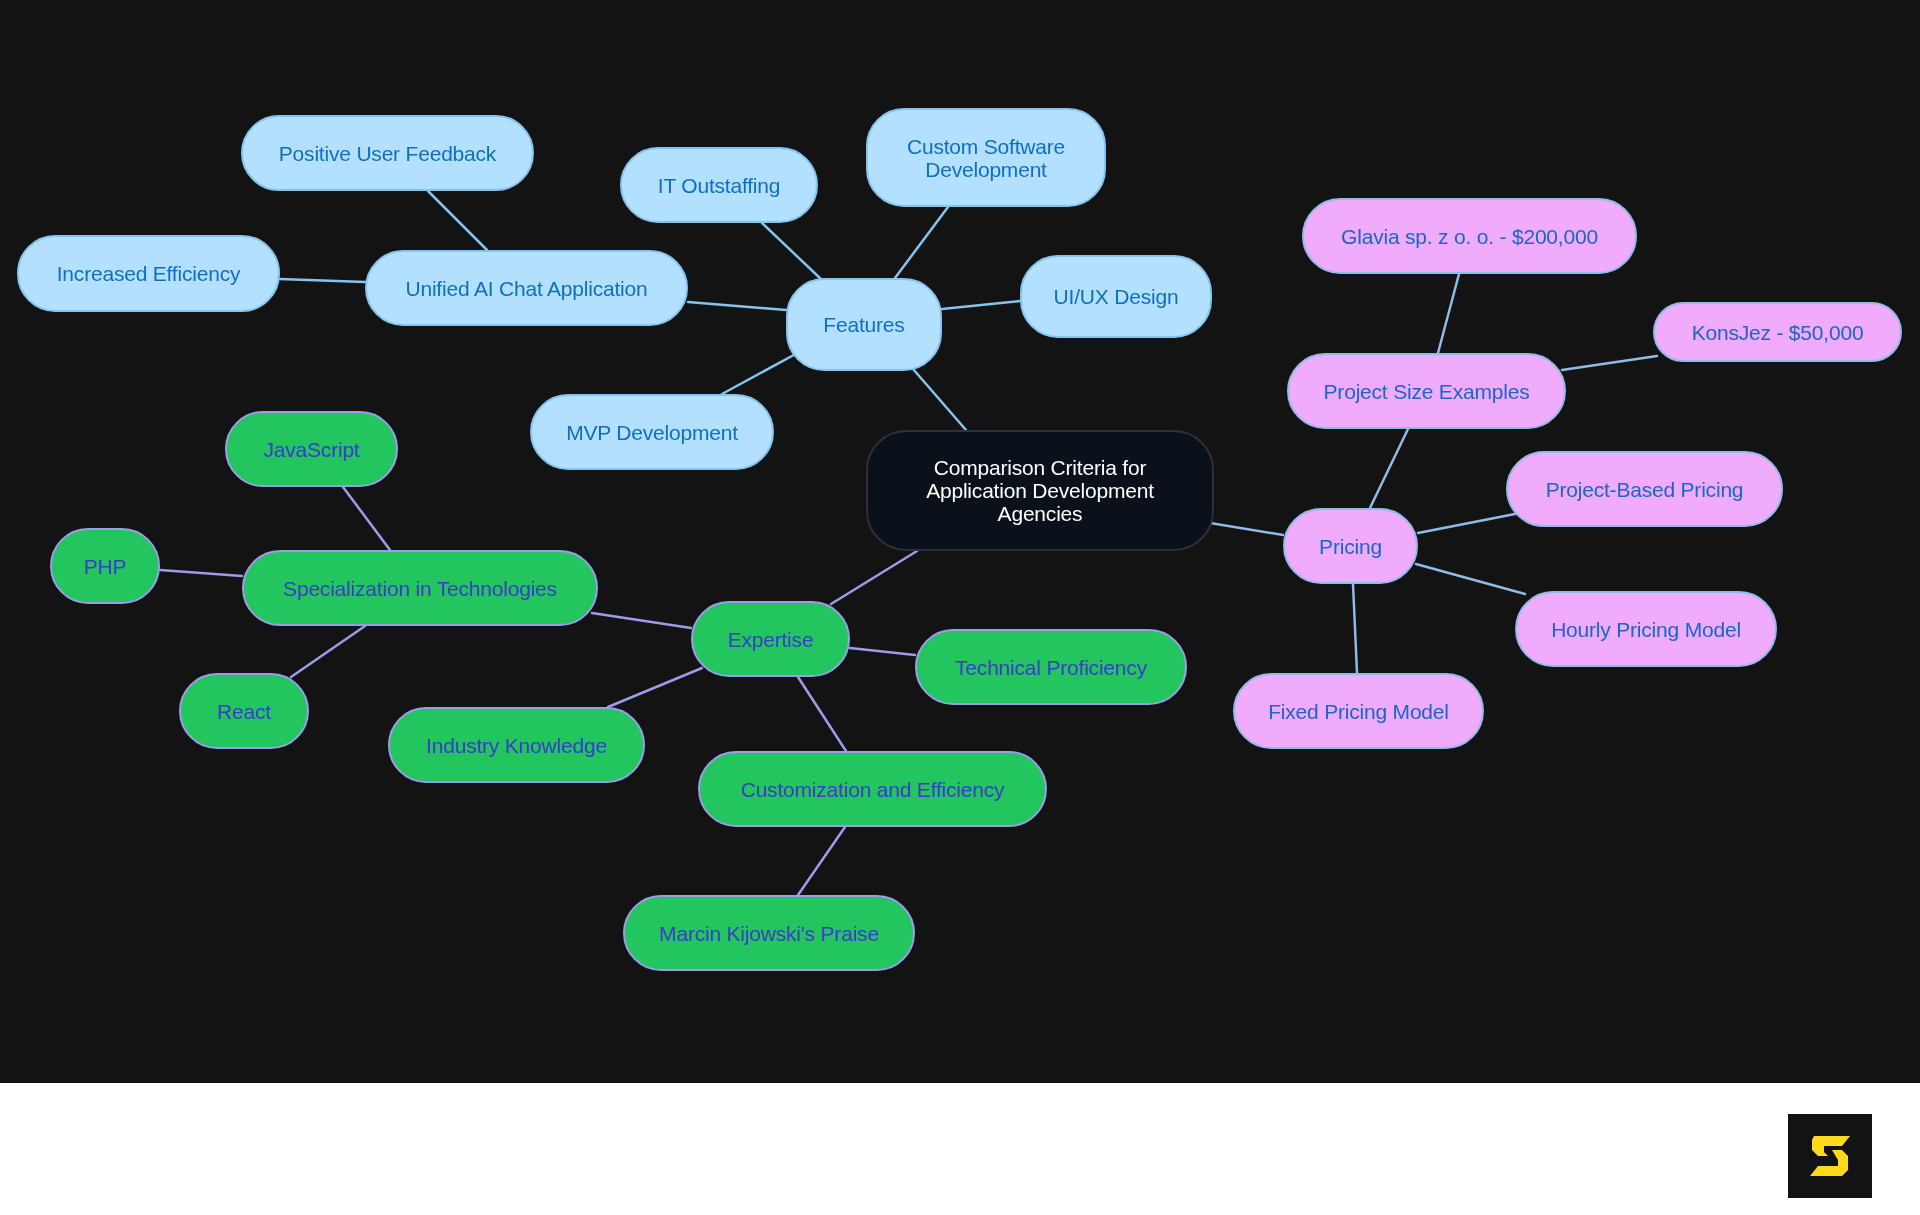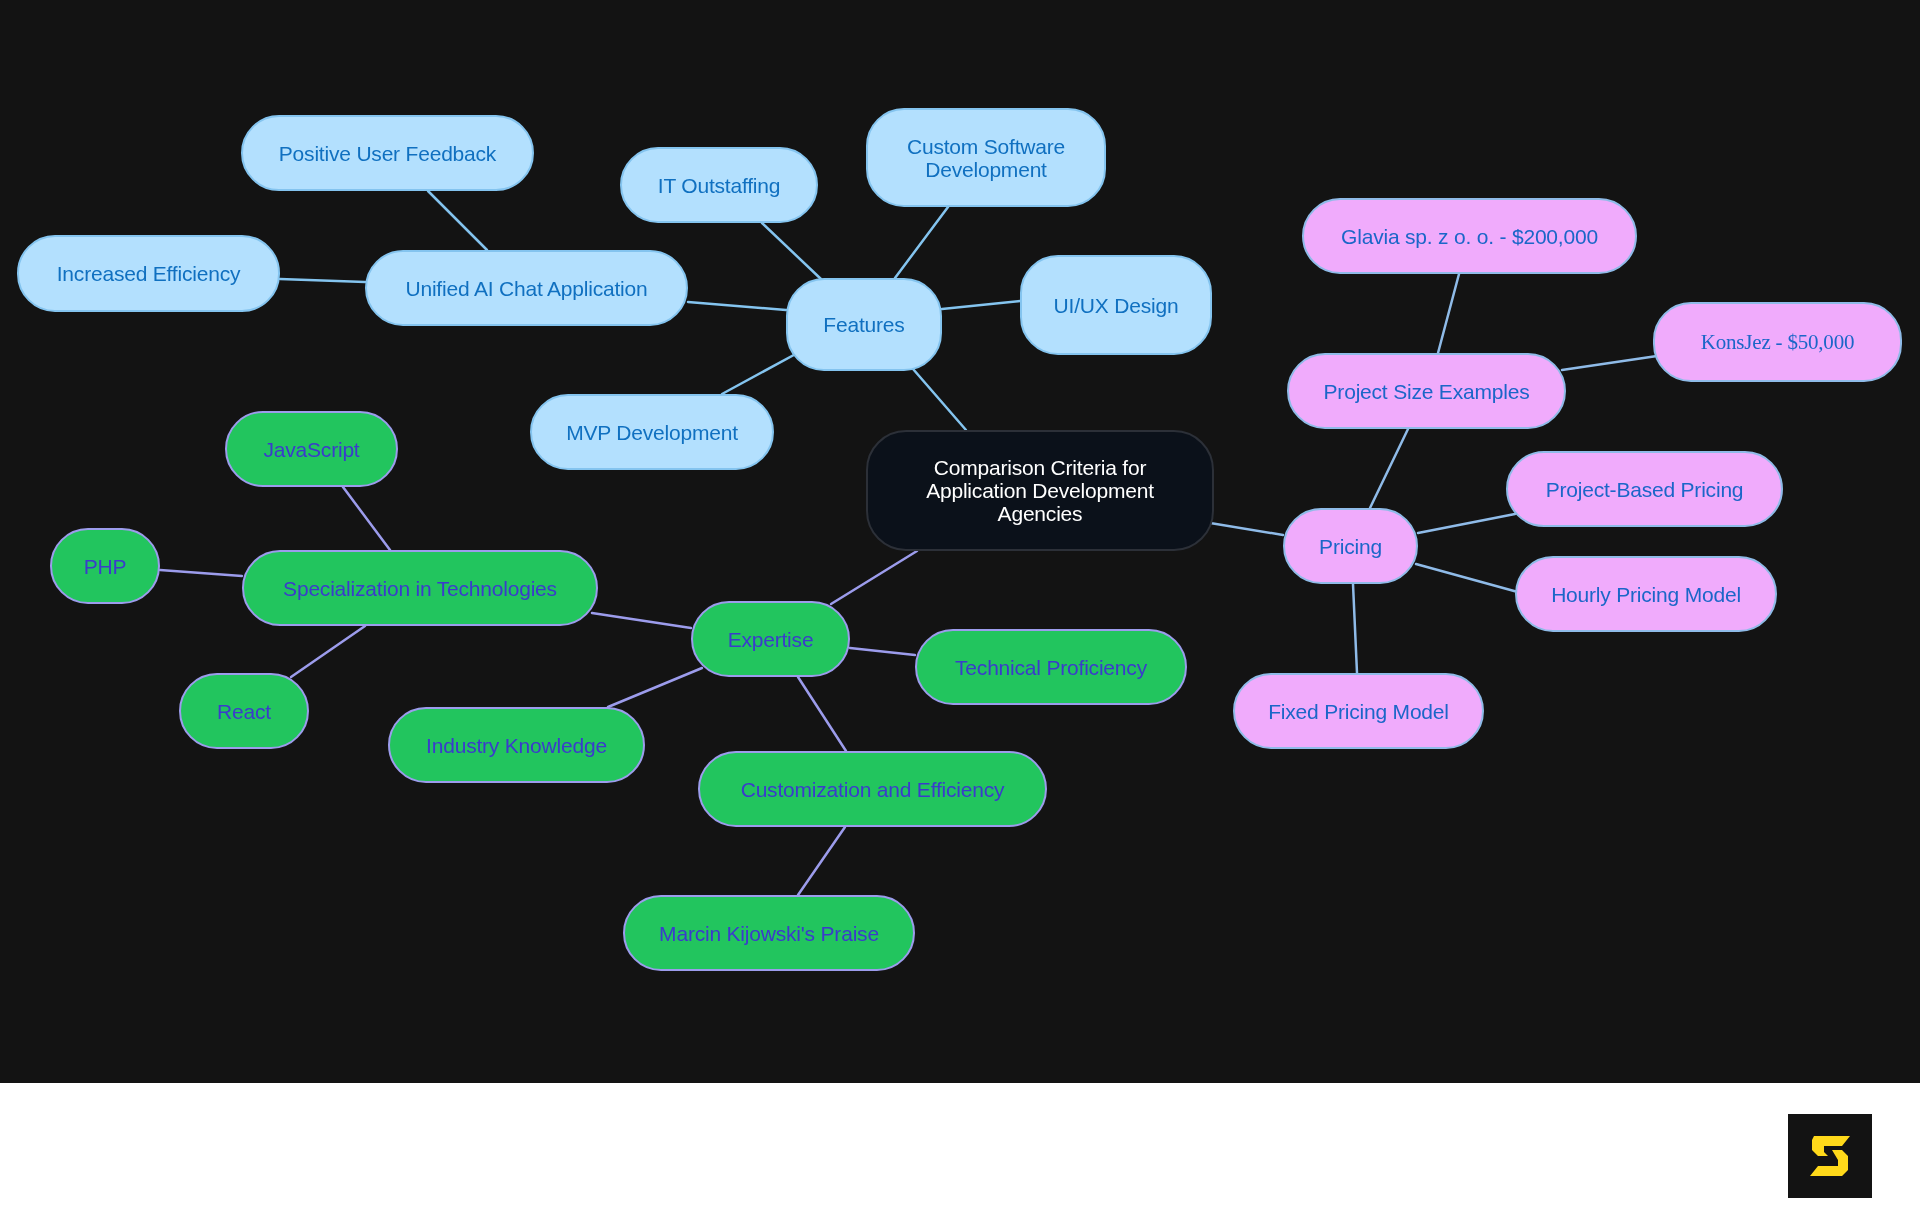--- a/index.html
+++ b/index.html
@@ -66,43 +66,43 @@
   </div>
   <div class="node features" style="left:365px;top:250px;width:323px;height:76px;">
     <span>Unified AI Chat Application</span>
   </div>
   <div class="node features" style="left:241px;top:115px;width:293px;height:76px;">
     <span>Positive User Feedback</span>
   </div>
   <div class="node features" style="left:17px;top:235px;width:263px;height:77px;">
     <span>Increased Efficiency</span>
   </div>
-  <div class="node features" style="left:1020px;top:255px;width:192px;height:100px;">
+  <div class="node features" style="left:1020px;top:255px;width:192px;height:83px;">
     <span>UI/UX Design</span>
   </div>
   <div class="node features" style="left:530px;top:394px;width:244px;height:76px;">
     <span>MVP Development</span>
   </div>
 
   <div class="node pricing" style="left:1287px;top:353px;width:279px;height:76px;">
     <span>Project Size Examples</span>
   </div>
   <div class="node pricing" style="left:1283px;top:508px;width:135px;height:76px;">
     <span>Pricing</span>
   </div>
   <div class="node pricing" style="left:1302px;top:198px;width:335px;height:76px;">
     <span>Glavia sp. z o. o. - $200,000</span>
   </div>
-  <div class="node pricing" style="left:1653px;top:302px;width:249px;height:80px;font-family:Liberation Serif, serif;">
+  <div class="node pricing" style="left:1653px;top:302px;width:249px;height:60px;">
     <span>KonsJez - $50,000</span>
   </div>
   <div class="node pricing" style="left:1506px;top:451px;width:277px;height:76px;">
     <span>Project-Based Pricing</span>
   </div>
-  <div class="node pricing" style="left:1515px;top:556px;width:262px;height:76px;">
+  <div class="node pricing" style="left:1515px;top:591px;width:262px;height:76px;">
     <span>Hourly Pricing Model</span>
   </div>
   <div class="node pricing" style="left:1233px;top:673px;width:251px;height:76px;">
     <span>Fixed Pricing Model</span>
   </div>
 
   <div class="node expertise" style="left:242px;top:550px;width:356px;height:76px;">
     <span>Specialization in Technologies</span>
   </div>
   <div class="node expertise" style="left:691px;top:601px;width:159px;height:76px;">

